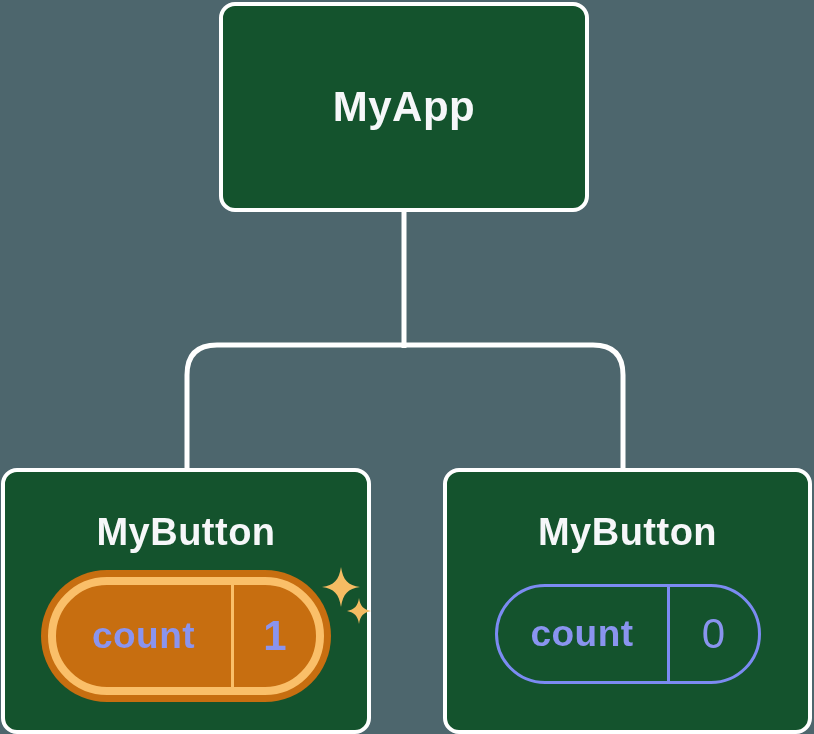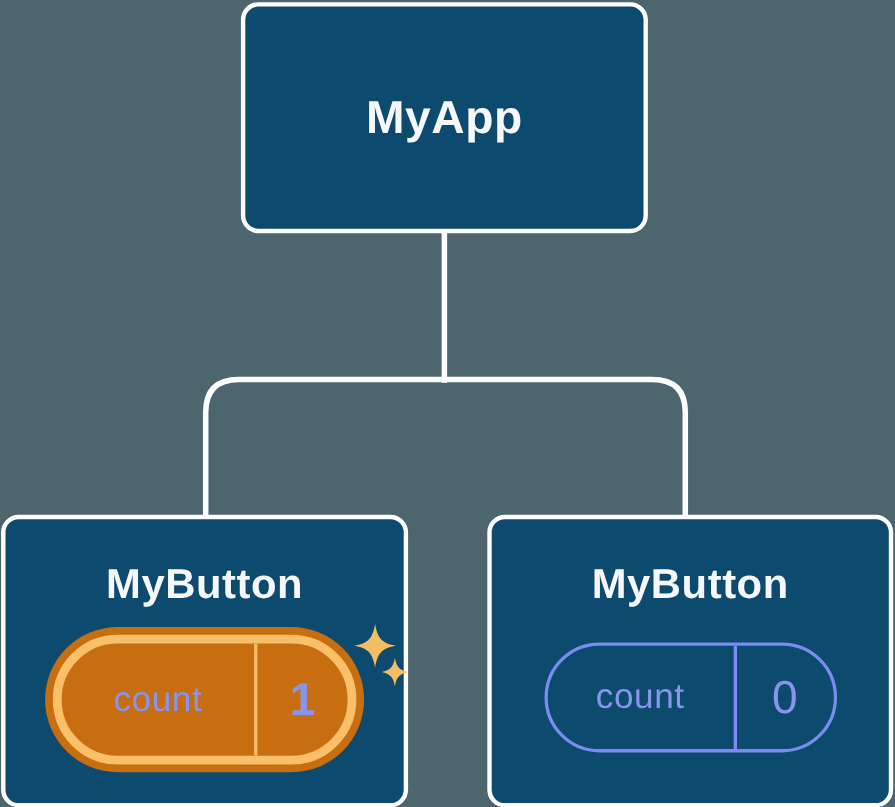--- a/index.html
+++ b/index.html
@@ -16,21 +16,21 @@
   .connectors {
     position: absolute;
     left: 0; top: 0;
     width: 814px; height: 734px;
     z-index: 0;
   }
 
   .node {
     position: absolute;
     box-sizing: border-box;
-    background: #0c4a6e;
+    background: #14532d;
     border: 4px solid #ffffff;
     border-radius: 16px;
     z-index: 1;
     display: flex;
     flex-direction: column;
     align-items: center;
   }
 
   .node-app {
     left: 219px; top: 2px;
@@ -84,22 +84,23 @@
     align-items: stretch;
     overflow: hidden;
   }
 
   .pill-key {
     flex: 1;
     display: flex;
     align-items: center;
     justify-content: center;
     color: #8a94ef;
-    font-size: 32px;
+    font-size: 37px;
     letter-spacing: 0.5px;
+    font-weight: bold;
   }
   .pill-val {
     display: flex;
     align-items: center;
     justify-content: center;
     color: #8a94ef;
     font-size: 42px;
   }
   .pill-hot .pill-val { width: 82px; border-left: 3px solid #fabf69; font-weight: 700; }
   .pill-cool .pill-val { width: 88px; border-left: 3px solid #7c8bf2; font-weight: 400; }

